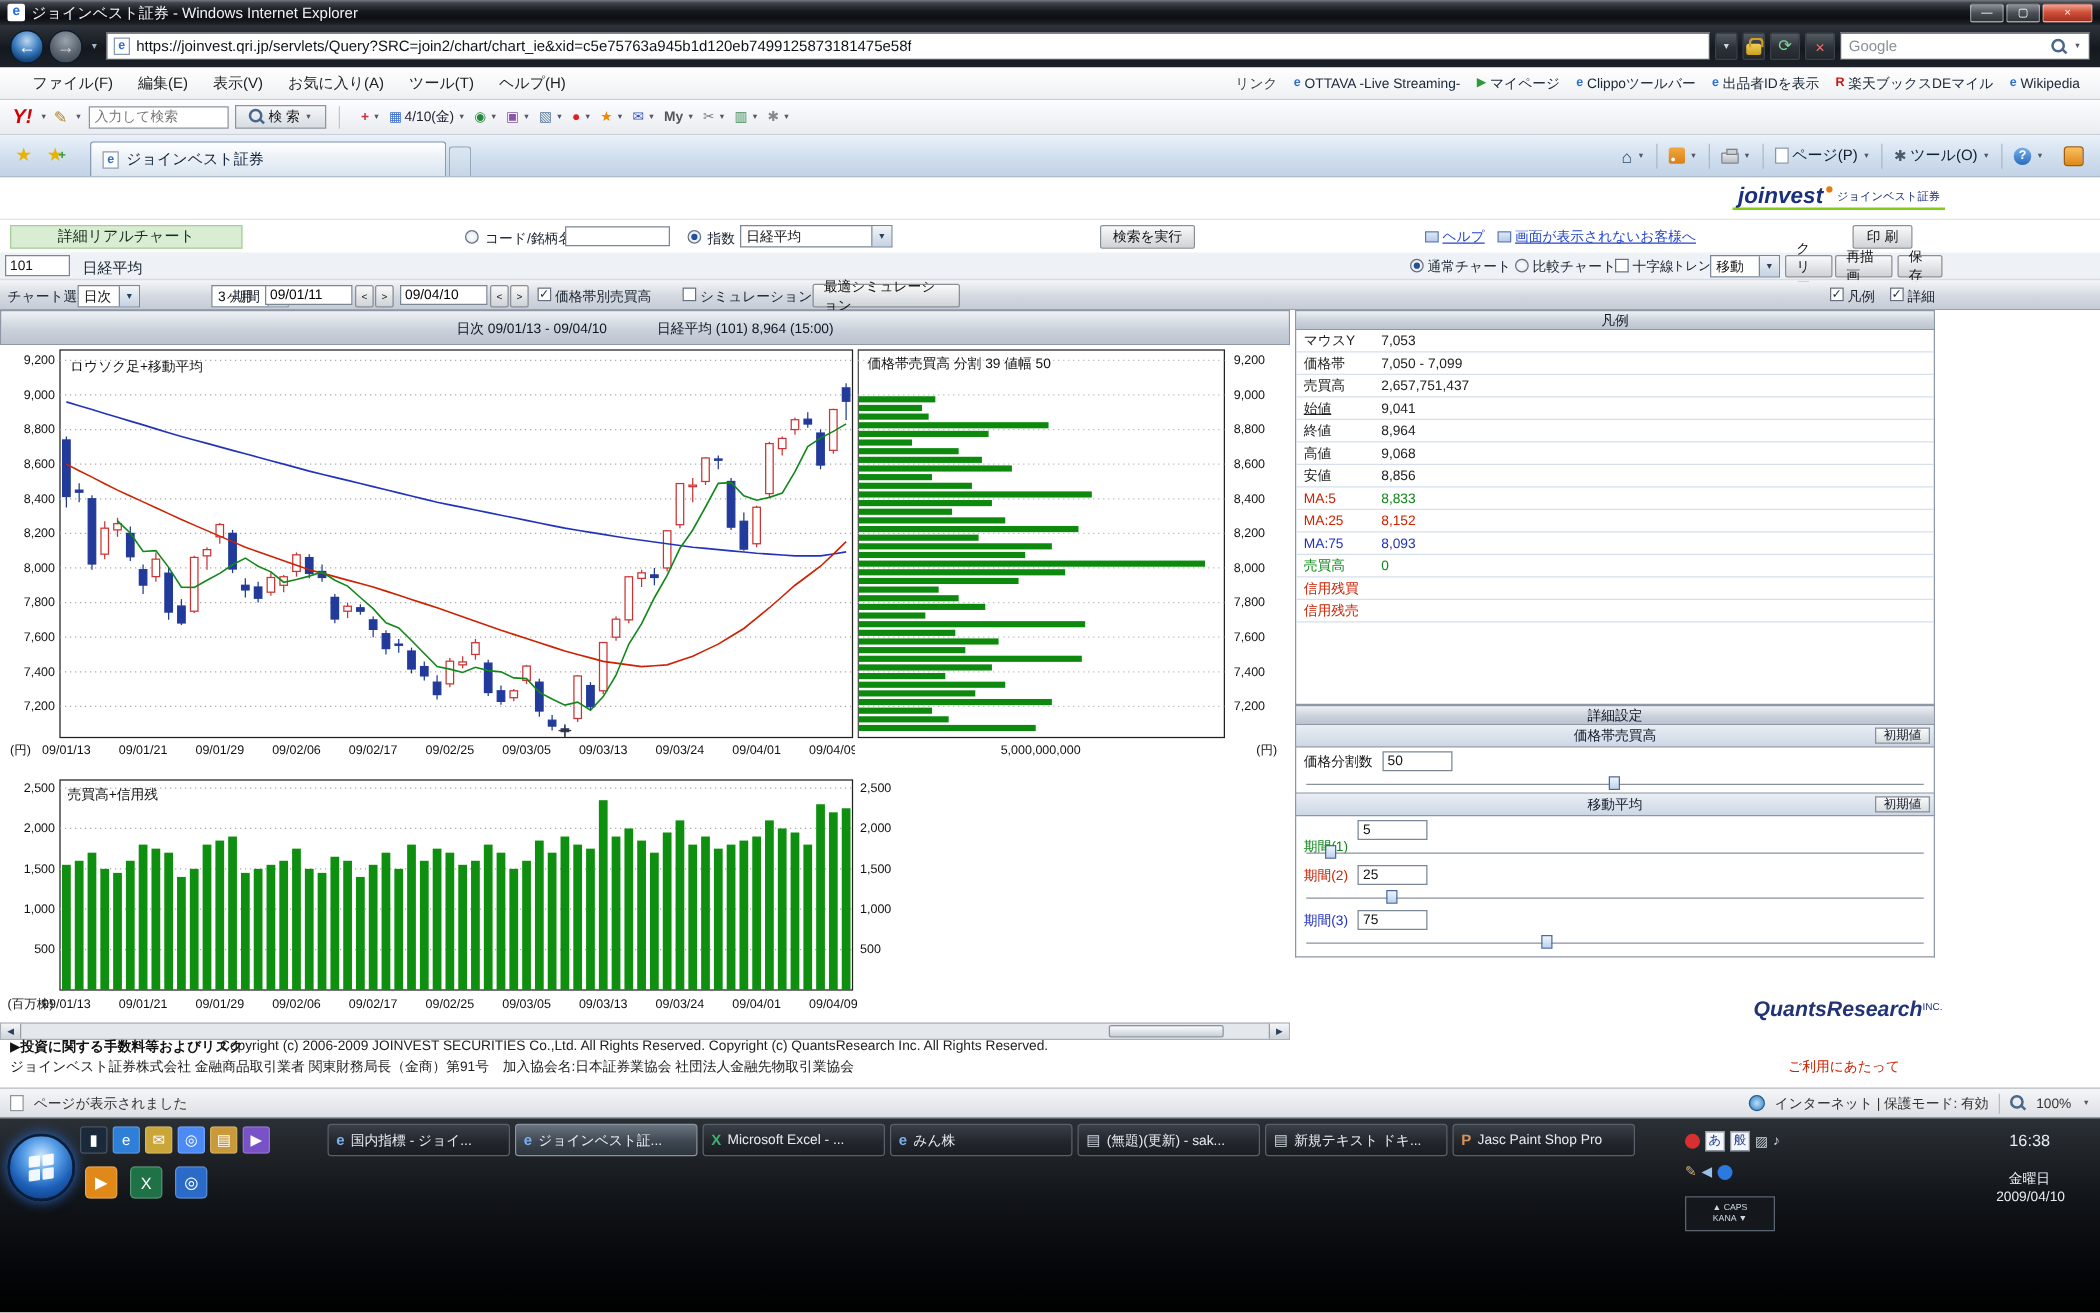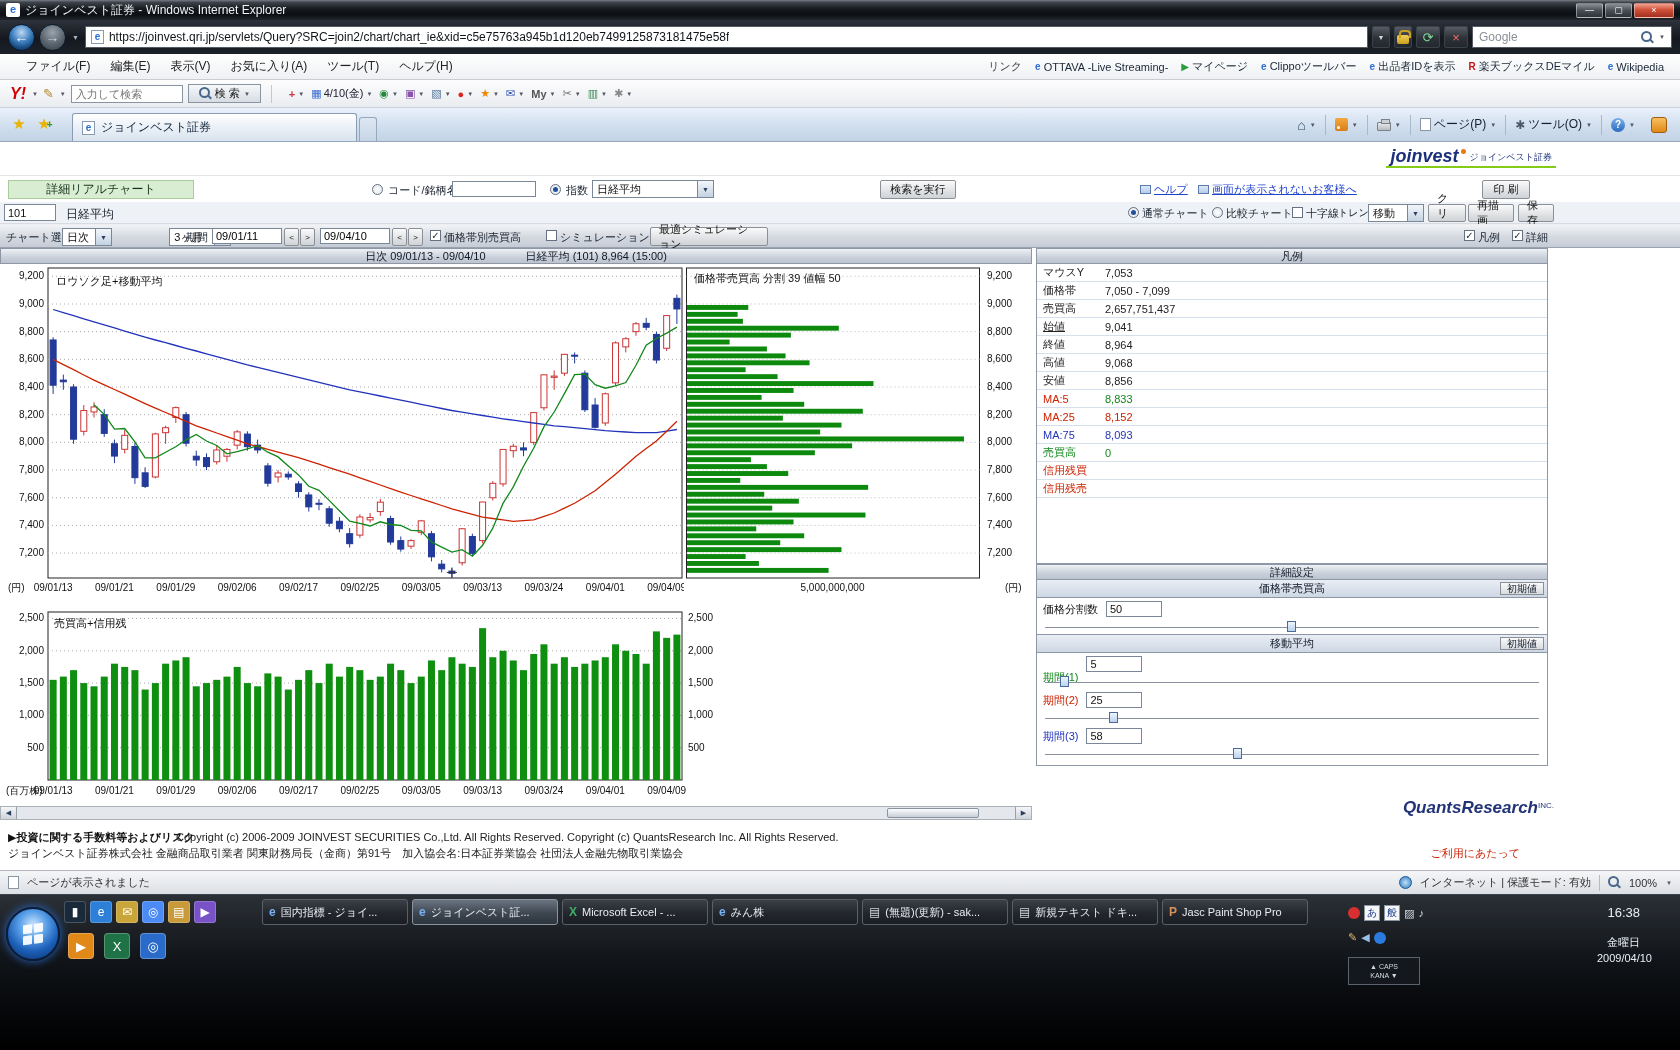--- a/index.html
+++ b/index.html
@@ -406,21 +406,21 @@
     <span class="lbl abs" style="left:560px;top:5px;">シミュレーション</span>
     <span class="btn abs" style="left:650px;top:2px;width:118px;height:19px;">最適シミュレーション</span>
     <span class="checkbox on abs" style="left:1464px;top:5px;"></span>
     <span class="lbl abs" style="left:1478px;top:5px;">凡例</span>
     <span class="checkbox on abs" style="left:1512px;top:5px;"></span>
     <span class="lbl abs" style="left:1526px;top:5px;">詳細</span>
   </div>
 
   <div id="main">
     <div id="charts-col">
-      <div class="hbar" style="height:16px;gap:40px;">
+      <div class="hbar" style="height:28px;gap:40px;">
         <span>日次 09/01/13 - 09/04/10</span>
         <span>日経平均 (101)  8,964 (15:00)</span>
       </div>
       <div id="plots">
         <svg id="price-svg" width="684" height="342">
             <rect x="48" y="4" width="634" height="310" fill="#ffffff" stroke="#222" stroke-width="1"></rect>
             <line x1="48" y1="289.0892857142857" x2="682" y2="289.0892857142857" stroke="#aaaaaa" stroke-width="1" stroke-dasharray="1,3"></line>
             <text x="44" y="292.0892857142857" text-anchor="end" font-size="10" fill="#111">7,200</text>
             <line x1="48" y1="261.4107142857143" x2="682" y2="261.4107142857143" stroke="#aaaaaa" stroke-width="1" stroke-dasharray="1,3"></line>
             <text x="44" y="264.4107142857143" text-anchor="end" font-size="10" fill="#111">7,400</text>
@@ -844,21 +844,21 @@
               <span style="color: rgb(204, 34, 0);">期間(2)</span>
               <span class="sinp">25</span>
             </div>
             <div class="sld">
               <div class="thumb" style="left: 13%;"></div>
             </div>
           </div>
           <div>
             <div class="srow">
               <span style="color: rgb(34, 51, 187);">期間(3)</span>
-              <span class="sinp">58</span>
+              <span class="sinp">75</span>
             </div>
             <div class="sld">
               <div class="thumb" style="left: 38%;"></div>
             </div>
           </div>
         </div>
     </div>
   </div>
 
   <div id="quants">

